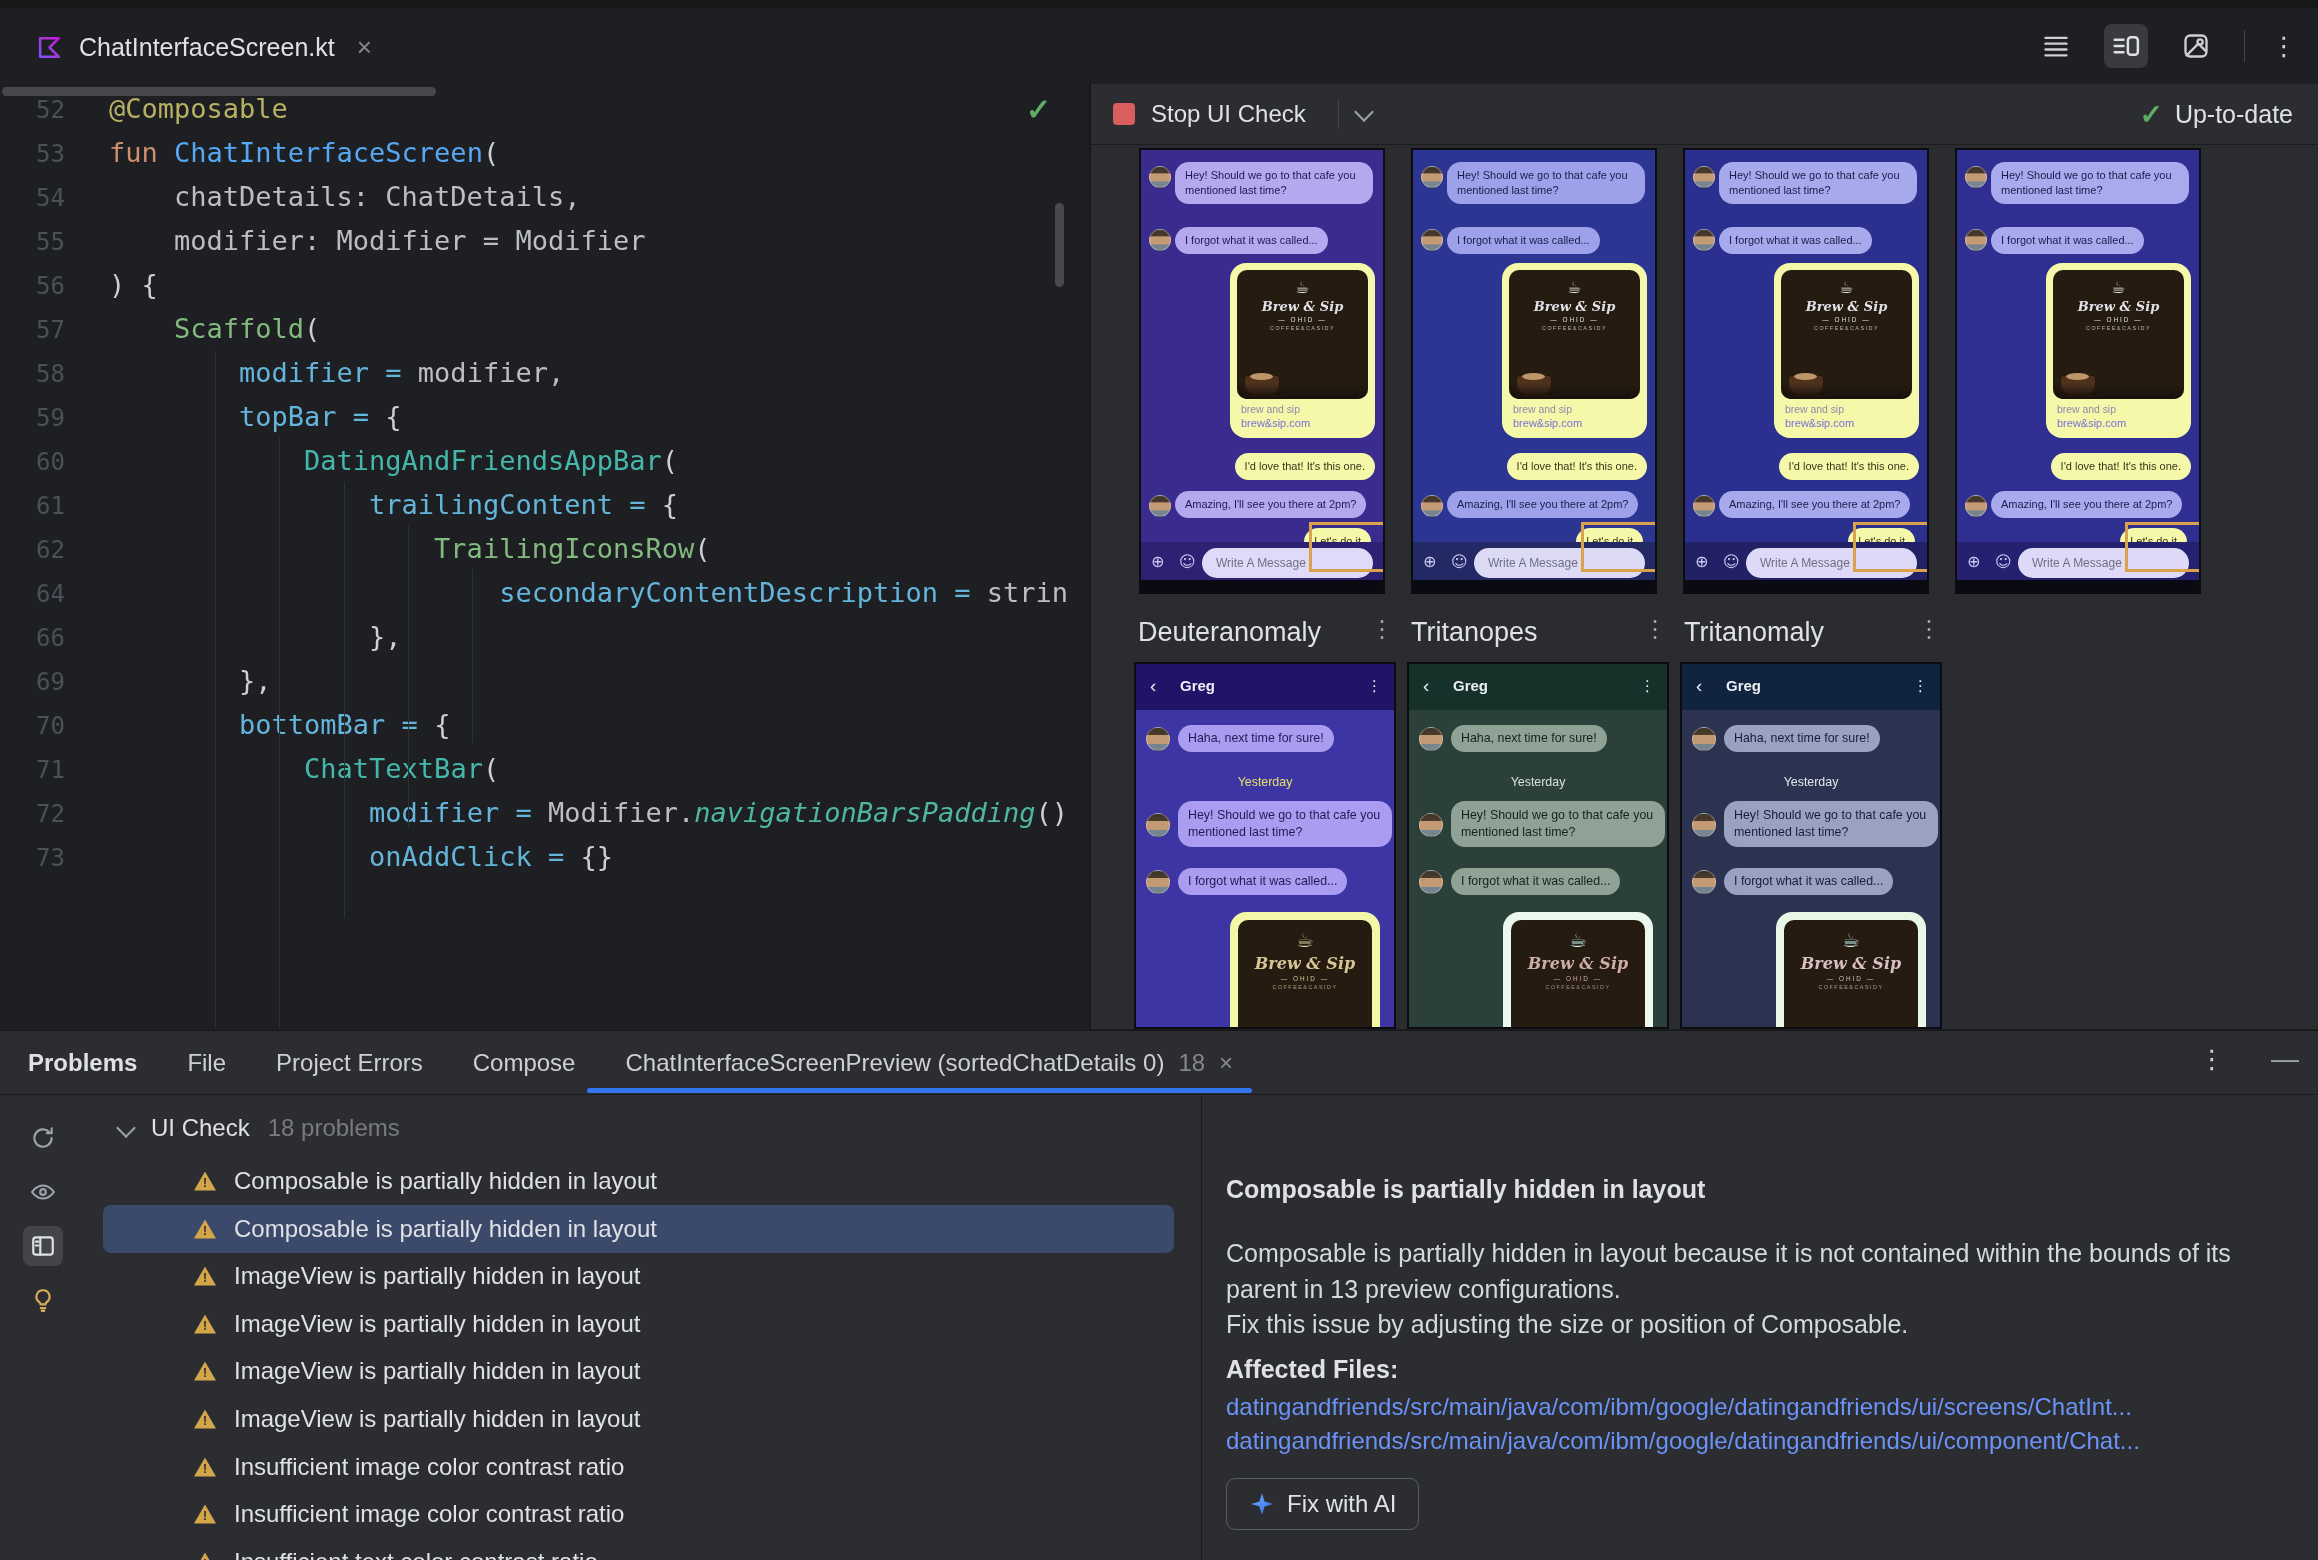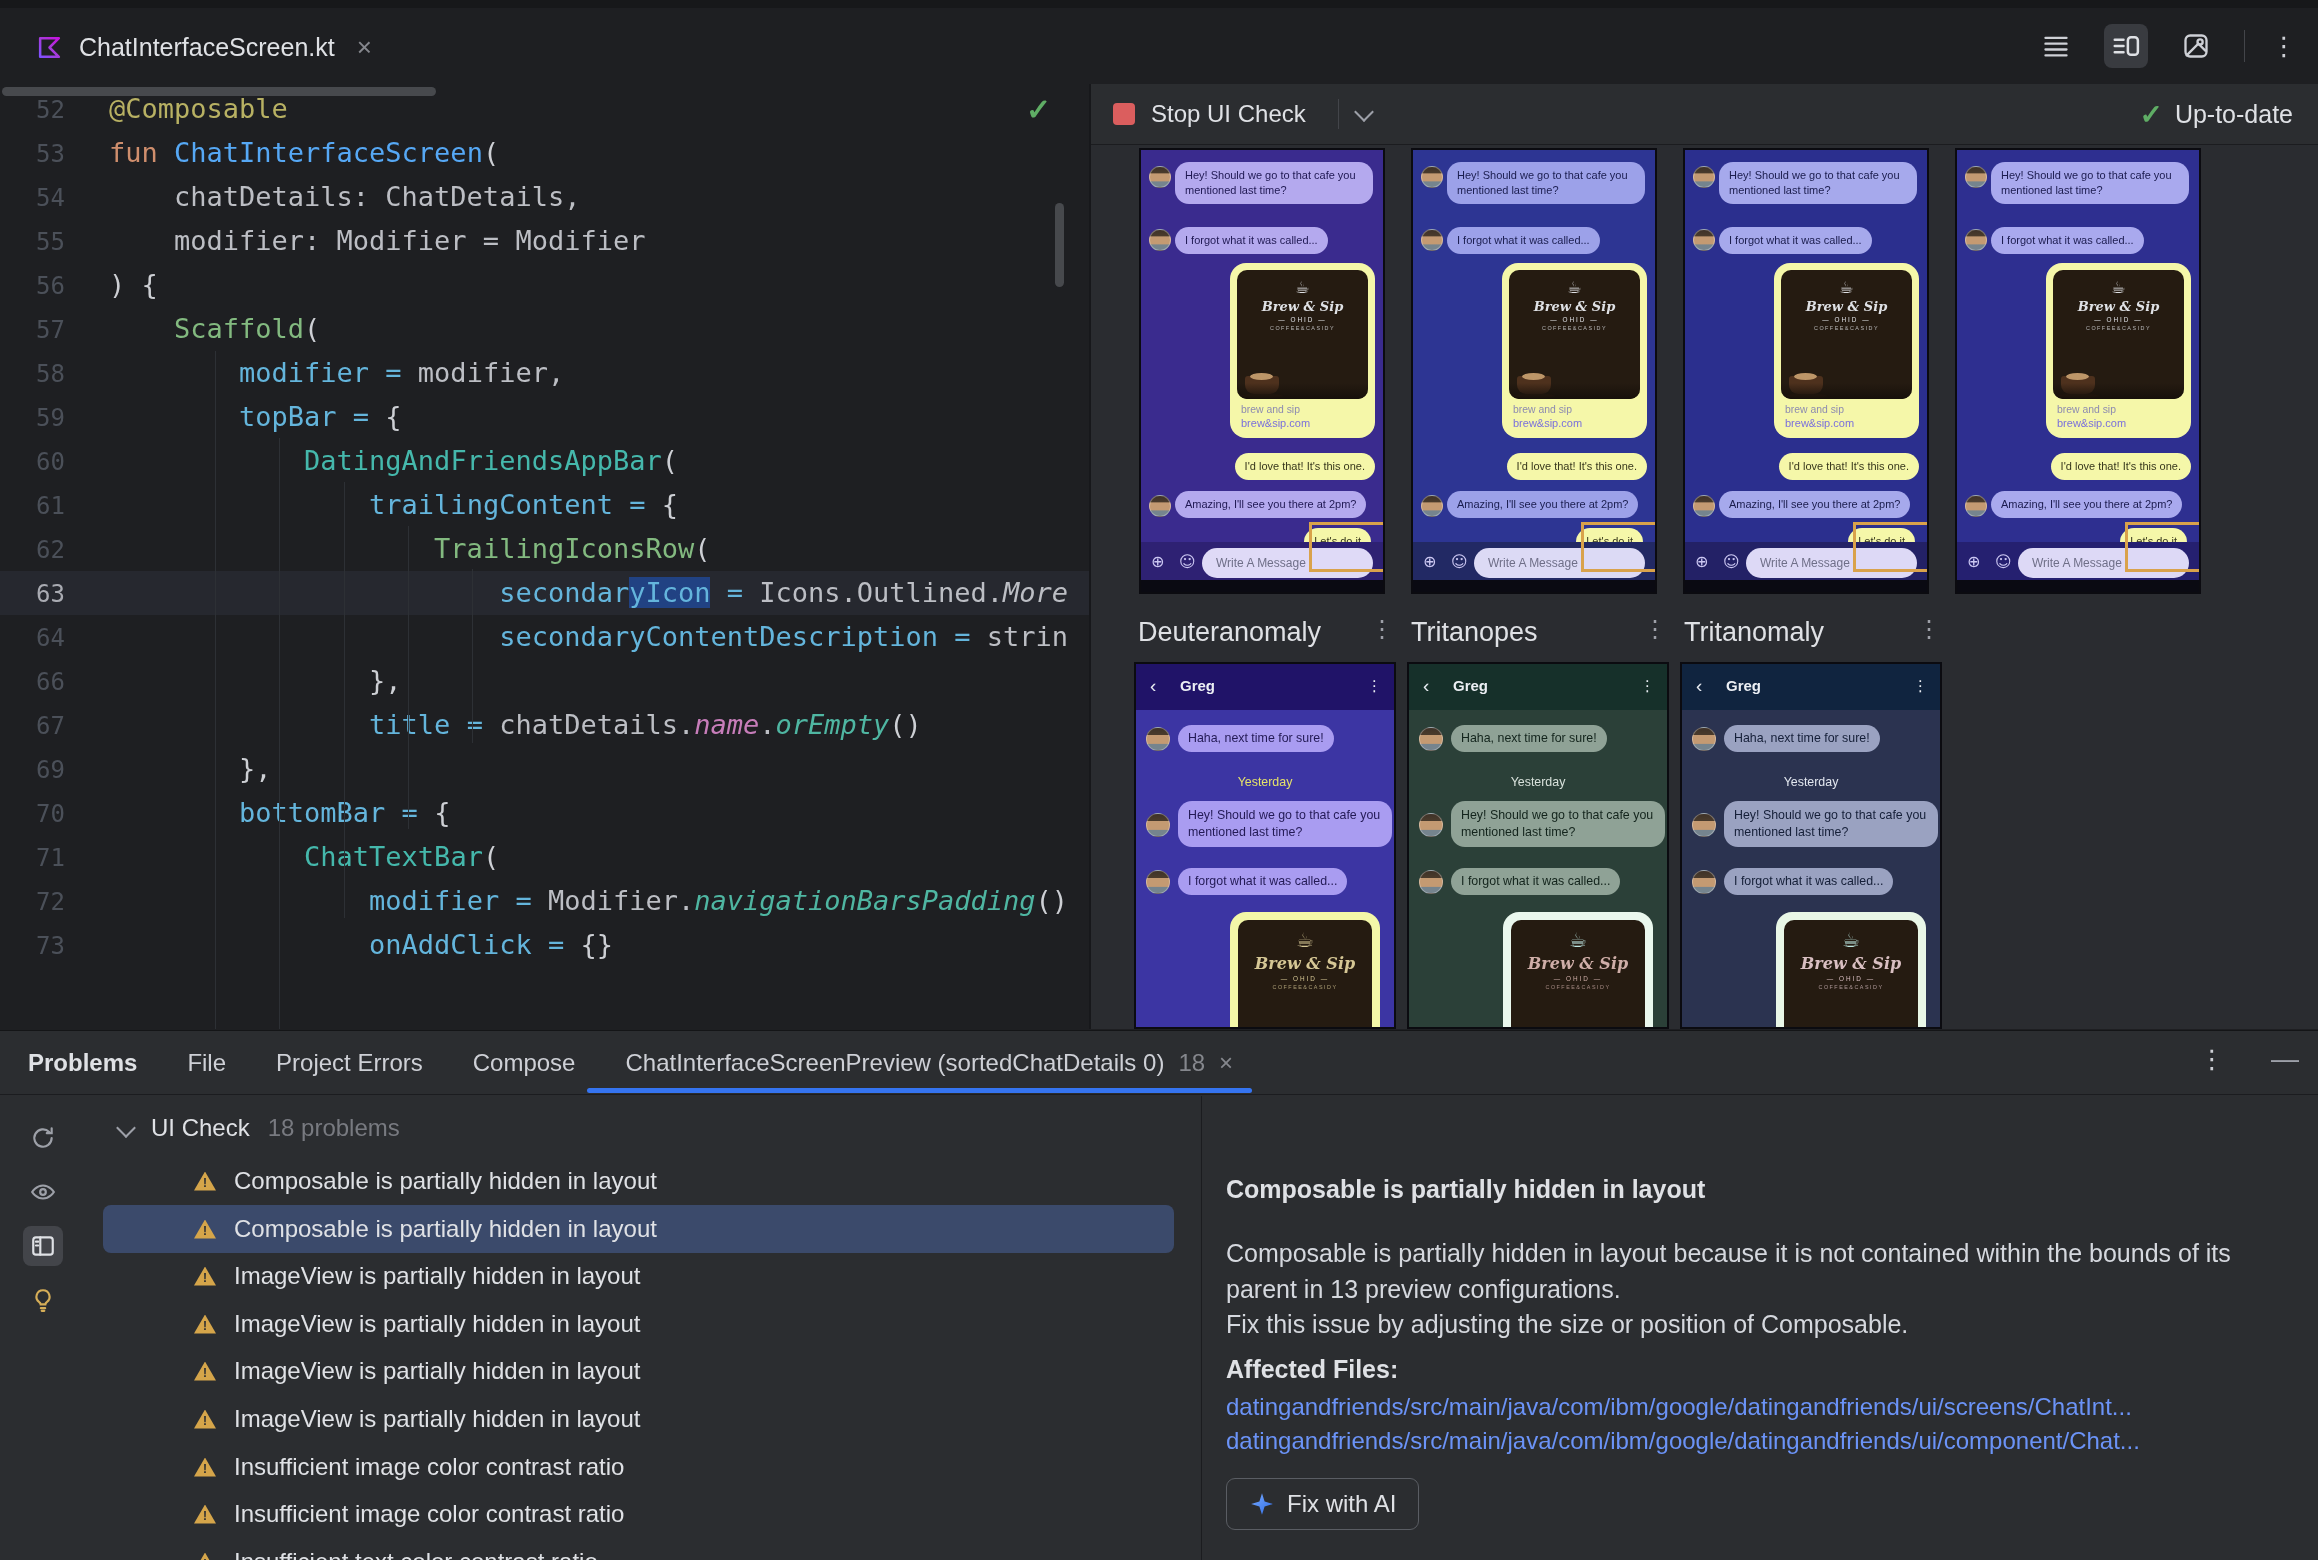--- a/index.html
+++ b/index.html
@@ -155,24 +155,22 @@
         <div class="cline"><span class="lnum">53</span><span class="ltext"><span class="tk-kw">fun </span><span class="tk-fn">ChatInterfaceScreen</span><span class="tk-br">(</span></span></div>
         <div class="cline"><span class="lnum">54</span><span class="ltext"><span class="tk-id">    chatDetails: ChatDetails,</span></span></div>
         <div class="cline"><span class="lnum">55</span><span class="ltext"><span class="tk-id">    modifier: Modifier = Modifier</span></span></div>
         <div class="cline"><span class="lnum">56</span><span class="ltext"><span class="tk-br">) {</span></span></div>
         <div class="cline"><span class="lnum">57</span><span class="ltext"><span class="tk-id">    </span><span class="tk-cg">Scaffold</span><span class="tk-br">(</span></span></div>
         <div class="cline"><span class="lnum">58</span><span class="ltext"><span class="tk-id">        </span><span class="tk-na">modifier = </span><span class="tk-id">modifier,</span></span></div>
         <div class="cline"><span class="lnum">59</span><span class="ltext"><span class="tk-id">        </span><span class="tk-na">topBar = </span><span class="tk-br">{</span></span></div>
         <div class="cline"><span class="lnum">60</span><span class="ltext"><span class="tk-id">            </span><span class="tk-ct">DatingAndFriendsAppBar</span><span class="tk-br">(</span></span></div>
         <div class="cline"><span class="lnum">61</span><span class="ltext"><span class="tk-id">                </span><span class="tk-na">trailingContent = </span><span class="tk-br">{</span></span></div>
         <div class="cline"><span class="lnum">62</span><span class="ltext"><span class="tk-id">                    </span><span class="tk-cg">TrailingIconsRow</span><span class="tk-br">(</span></span></div>
-        <div class="cline act"><span class="lnum">63</span><span class="ltext"><span class="tk-id">                        </span><span class="tk-na">secondar</span><span class="tk-nasel">yIcon</span><span class="tk-na"> = </span><span class="tk-id">Icons.Outlined.</span><span class="tk-it">More</span></span></div>
         <div class="cline"><span class="lnum">64</span><span class="ltext"><span class="tk-id">                        </span><span class="tk-na">secondaryContentDescription = </span><span class="tk-id">strin</span></span></div>
         <div class="cline"><span class="lnum">66</span><span class="ltext"><span class="tk-br">                },</span></span></div>
-        <div class="cline"><span class="lnum">67</span><span class="ltext"><span class="tk-id">                </span><span class="tk-na">title = </span><span class="tk-id">chatDetails.</span><span class="tk-prop">name</span><span class="tk-id">.</span><span class="tk-ext">orEmpty</span><span class="tk-br">()</span></span></div>
         <div class="cline"><span class="lnum">69</span><span class="ltext"><span class="tk-br">        },</span></span></div>
         <div class="cline"><span class="lnum">70</span><span class="ltext"><span class="tk-id">        </span><span class="tk-na">bottomBar = </span><span class="tk-br">{</span></span></div>
         <div class="cline"><span class="lnum">71</span><span class="ltext"><span class="tk-id">            </span><span class="tk-ct">ChatTextBar</span><span class="tk-br">(</span></span></div>
         <div class="cline"><span class="lnum">72</span><span class="ltext"><span class="tk-id">                </span><span class="tk-na">modifier = </span><span class="tk-id">Modifier.</span><span class="tk-ext">navigationBarsPadding</span><span class="tk-br">()</span></span></div>
         <div class="cline"><span class="lnum">73</span><span class="ltext"><span class="tk-id">                </span><span class="tk-na">onAddClick = </span><span class="tk-br">{}</span></span></div>
       </div>
     <div class="iguide" style="left:215px;top:267px;height:762px"></div>
     <div class="iguide" style="left:279px;top:354px;height:634px"></div>
     <div class="iguide" style="left:344px;top:398px;height:436px"></div>
     <div class="iguide" style="left:408px;top:442px;height:303px"></div>

